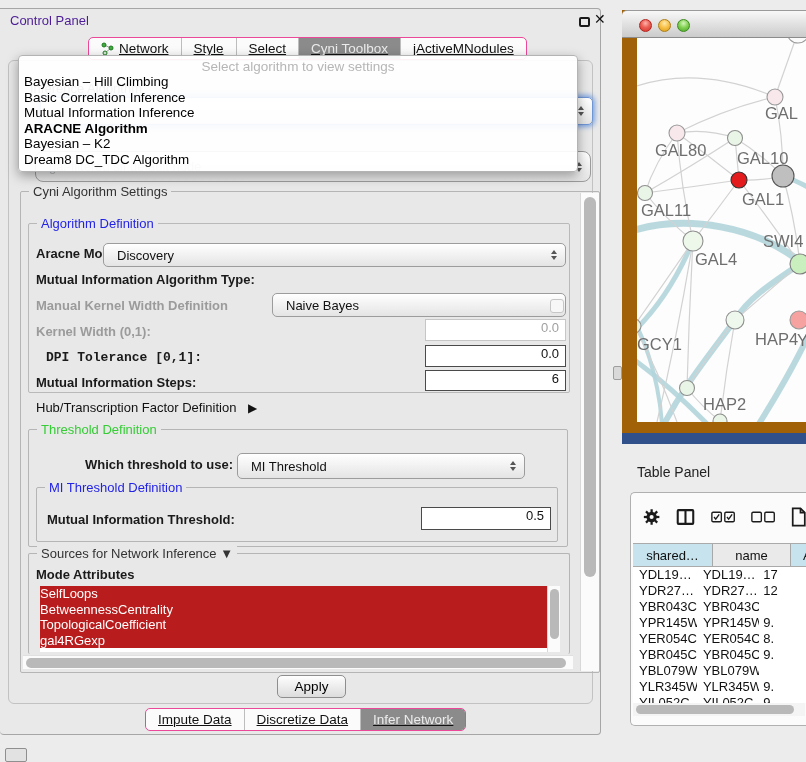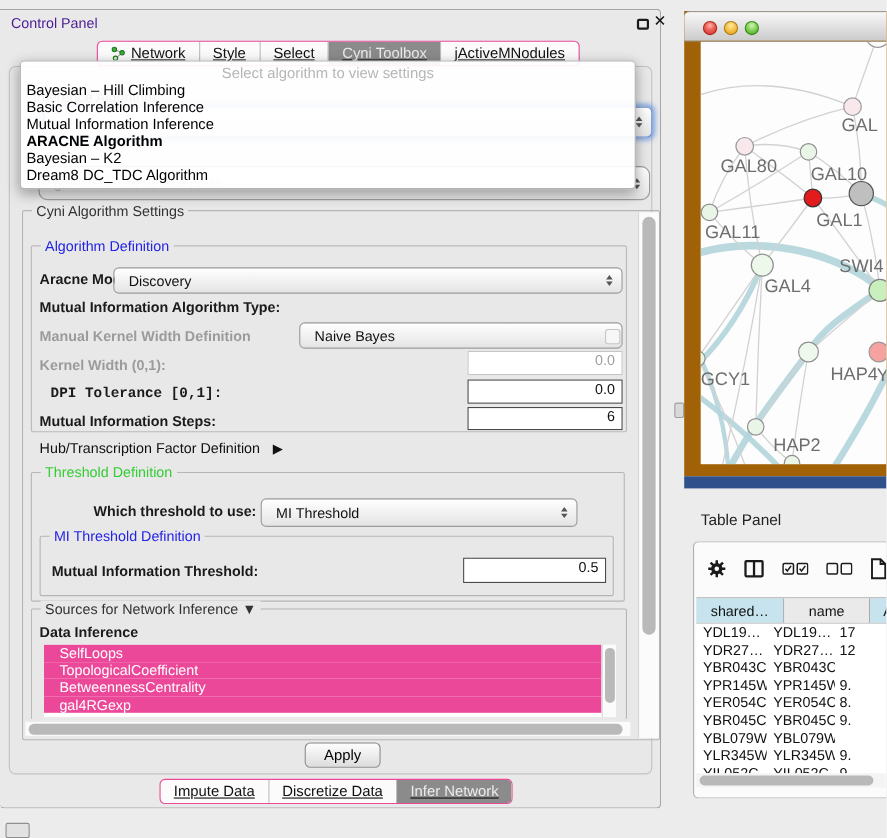--- a/index.html
+++ b/index.html
@@ -61,21 +61,21 @@
   
   .vscroll{position:absolute;background:#fbfbfb;border-left:1px solid #d8d8d8;}
   .hscroll{position:absolute;background:#fbfbfb;border-top:1px solid #e0e0e0;}
   .thumb{position:absolute;background:#b9b9b9;border-radius:7px;}
 
   .hub-row{position:absolute;font-size:13px;color:#111;}
   .hub-arrow{display:inline-block;margin-left:8px;color:#111;font-size:12px;}
 
   
   .attr-list{position:absolute;background:#ffffff;overflow:hidden;}
-  .attr-item{height:15.5px;line-height:15.5px;background:#ec4899;color:#ffffff;font-size:13px;padding-left:14px;}
+  .attr-item{height:15.5px;line-height:15.5px;background:#b91c1c;color:#ffffff;font-size:13px;padding-left:0;}
 
   .apply-btn{position:absolute;left:268px;top:614px;width:69px;height:23px;border:1px solid #8e8e8e;border-radius:5px;
              background:linear-gradient(#fefefe,#dcdcdc);font-size:13.5px;display:flex;align-items:center;justify-content:center;}
 
   
   .net-window{position:absolute;left:622px;top:10px;width:192px;height:423px;background:#a16207;}
   .net-titlebar{position:absolute;left:0;top:0;width:184px;height:28px;
                 background:linear-gradient(#f8f8f8,#cbcbcb);border-top:1px solid #9a9a9a;border-bottom:1px solid #8c8c8c;
                 border-radius:5px 0 0 0;}
   .light{position:absolute;top:8px;width:13px;height:13px;border-radius:50%;}
@@ -221,25 +221,25 @@
               <span>0.5</span>
             </div>
           </div>
         </div>
 
         <div class="group" style="left:7px;top:361px;width:542px;height:101px;border-bottom:none;">
           <span class="group-title">
             <span>Sources for Network Inference</span>
             <span>▼</span>
           </span>
-          <span class="lbl" style="left:7px;top:13px;">Data Inference</span>
+          <span class="lbl" style="left:7px;top:13px;">Mode Attributes</span>
           <div class="attr-list" id="attr-list" style="left:11px;top:32px;width:507px;height:66px;">
               <div class="attr-item">SelfLoops</div>
+              <div class="attr-item">BetweennessCentrality</div>
               <div class="attr-item">TopologicalCoefficient</div>
-              <div class="attr-item">BetweennessCentrality</div>
               <div class="attr-item">gal4RGexp</div>
             </div>
           <div class="vscroll" style="left:518px;top:32px;width:13px;height:66px;">
             <div class="thumb" style="left:2px;top:3px;width:9px;height:50px;"></div>
           </div>
         </div>
 
         <div class="vscroll" style="left:559px;top:1px;width:19px;height:478px;">
           <div class="thumb" style="left:3px;top:4px;width:12px;height:380px;"></div>
         </div>

